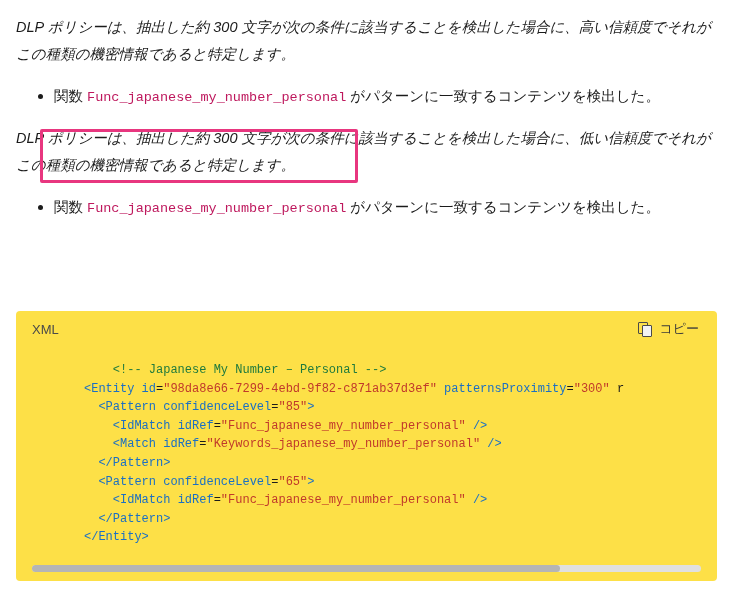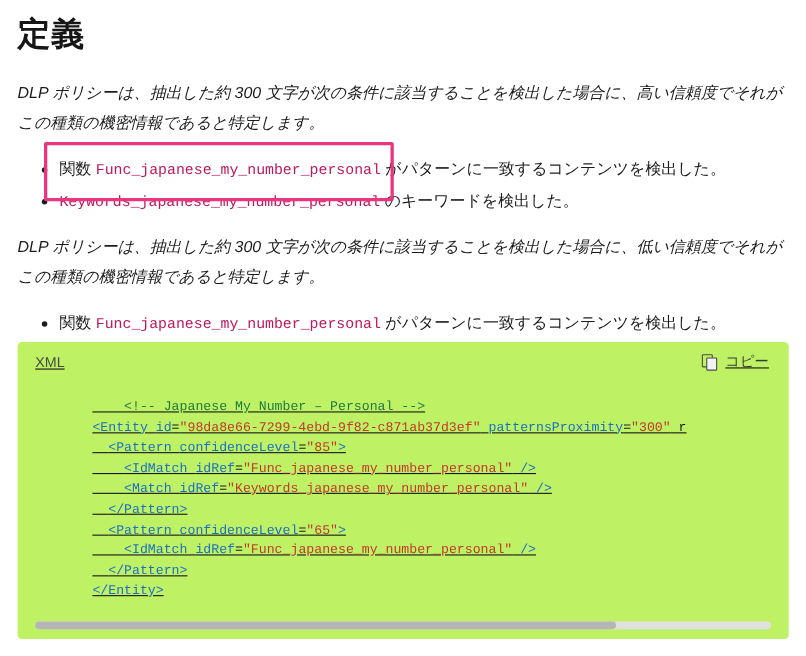--- a/index.html
+++ b/index.html
@@ -74,25 +74,24 @@
     width: 312px;
     height: 48px;
   }
   
   .codeblock {
     position: absolute;
     left: 16px;
     top: 311px;
     width: 701px;
     height: 270px;
-    background: #bef264;
+    background: #fde047;
     border-radius: 4px;
     overflow: hidden;
     box-sizing: border-box;
-    text-decoration: underline;
   }
   .code-header {
     height: 36px;
     display: flex;
     align-items: center;
     justify-content: space-between;
     padding: 0 14px 0 16px;
     box-sizing: border-box;
   }
   .code-lang {
@@ -179,30 +178,26 @@
     height: 7px;
     background: #b5b5b5;
     border-radius: 4px;
   }
 </style>
 </head>
 <body>
 
 <div class="page">
 
-  <h1 class="page-title">定義</h1>
 
   <p class="para">DLP ポリシーは、抽出した約 300 文字が次の条件に該当することを検出した場合に、高い信頼度でそれがこの種類の機密情報であると特定します。</p>
 
   <ul class="bullets">
     <li>
       <span>関数 </span><code class="inline">Func_japanese_my_number_personal</code><span> がパターンに一致するコンテンツを検出した。</span>
-    </li>
-    <li>
-      <span></span><code class="inline">Keywords_japanese_my_number_personal</code><span> のキーワードを検出した。</span>
     </li>
   </ul>
 
   <div class="highlight-box"></div>
 
   <p class="para">DLP ポリシーは、抽出した約 300 文字が次の条件に該当することを検出した場合に、低い信頼度でそれがこの種類の機密情報であると特定します。</p>
 
   <ul class="bullets">
     <li>
       <span>関数 </span><code class="inline">Func_japanese_my_number_personal</code><span> がパターンに一致するコンテンツを検出した。</span>

